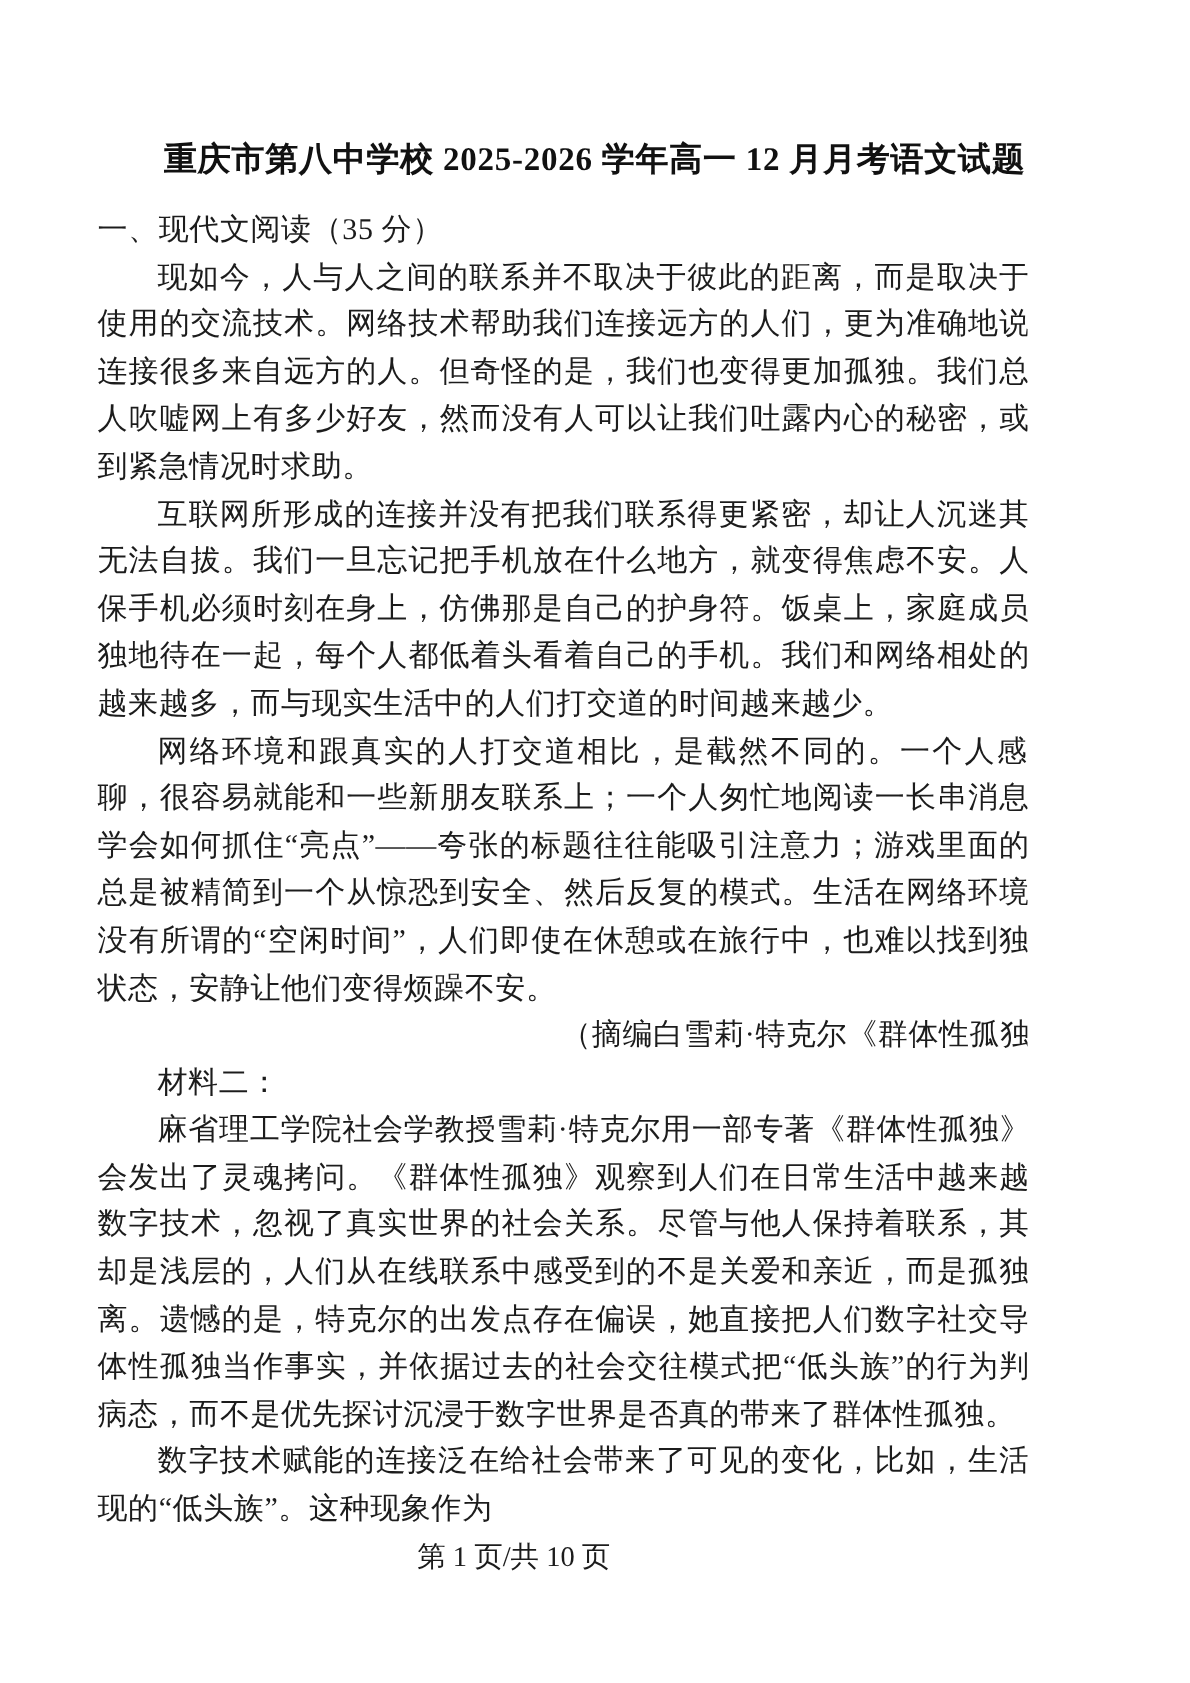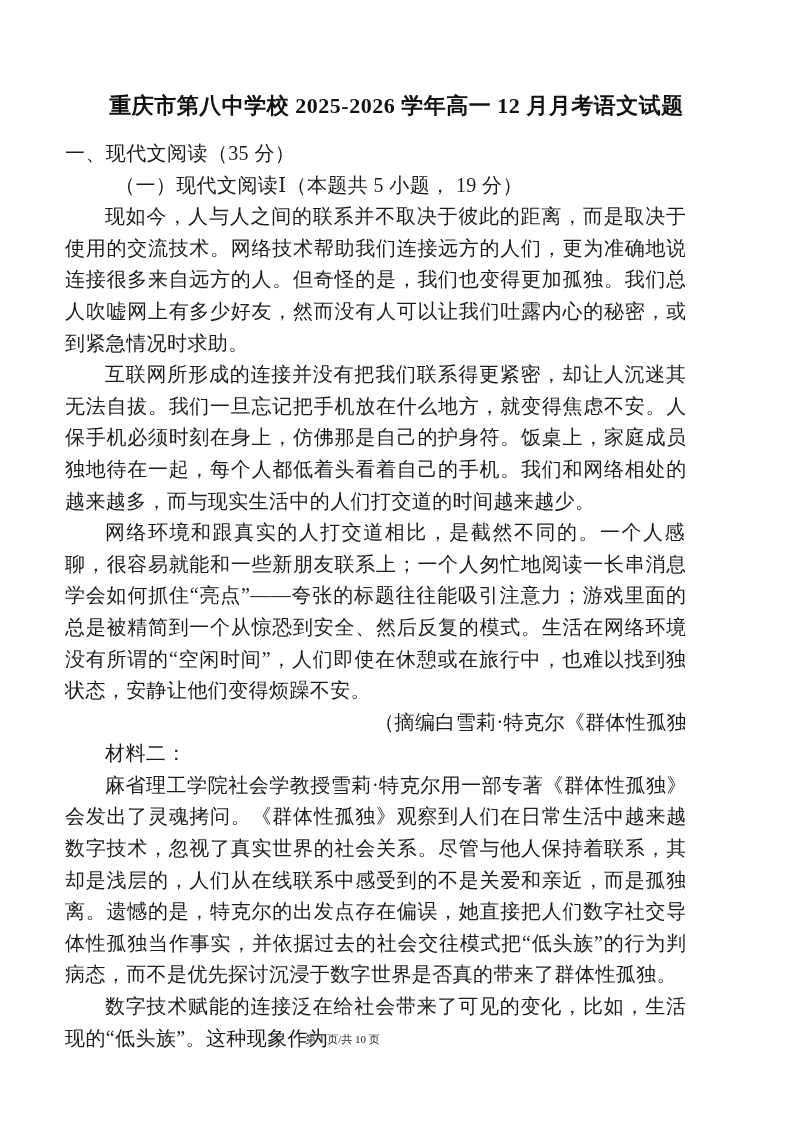--- a/index.html
+++ b/index.html
@@ -50,36 +50,35 @@
     -webkit-text-emphasis-position: under right;
     text-emphasis: filled dot;
     text-emphasis-position: under right;
   }
   .page-footer {
     position: absolute;
     left: 0;
     right: 0;
     top: 1028px;
     text-align: center;
-    font-size: 11px;
+    font-size: 19px;
     line-height: 22px;
     color: #1c1c1c;
   }
 </style>
 </head>
 <body>
 
 <div class="page">
   <div class="content">
 
     <h1 class="doc-title">重庆市第八中学校 2025-2026 学年高一 12 月月考语文试题</h1>
 
     <p class="line">一、现代文阅读（35 分）</p>
 
-    <p class="line indent-lg">（一）现代文阅读Ⅰ（本题共 5 小题， 19 分）</p>
 
 
 
     <p class="para indent">现如今，人与人之间的联系并不取决于彼此的距离，而是取决于可以使用的交流技术。网络技术帮助我们连接远方的人们，更为准确地说，是连接很多来自远方的人。但奇怪的是，我们也变得更加孤独。我们总向别人吹嘘网上有多少好友，然而没有人可以让我们吐露内心的秘密，或在遇到紧急情况时求助。</p>
 
     <p class="para indent">互联网所形成的连接并没有把我们联系得更紧密，却让人沉迷其中而无法自拔。我们一旦忘记把手机放在什么地方，就变得焦虑不安。人们确保手机必须时刻在身上，仿佛那是自己的护身符。饭桌上，家庭成员很孤独地待在一起，每个人都低着头看着自己的手机。我们和网络相处的时间越来越多，而与现实生活中的人们打交道的时间越来越少。</p>
 
     <p class="para indent">网络环境和跟真实的人打交道相比，是截然不同的。一个人感到无聊，很容易就能和一些新朋友联系上；一个人匆忙地阅读一长串消息，并学会如何抓住“亮点”——夸张的标题往往能吸引注意力；游戏里面的动作总是被精简到一个从惊恐到安全、然后反复的模式。生活在网络环境中，没有所谓的“空闲时间”，人们即使在休憩或在旅行中，也难以找到独处的状态，安静让他们变得烦躁不安。</p>
 
 

